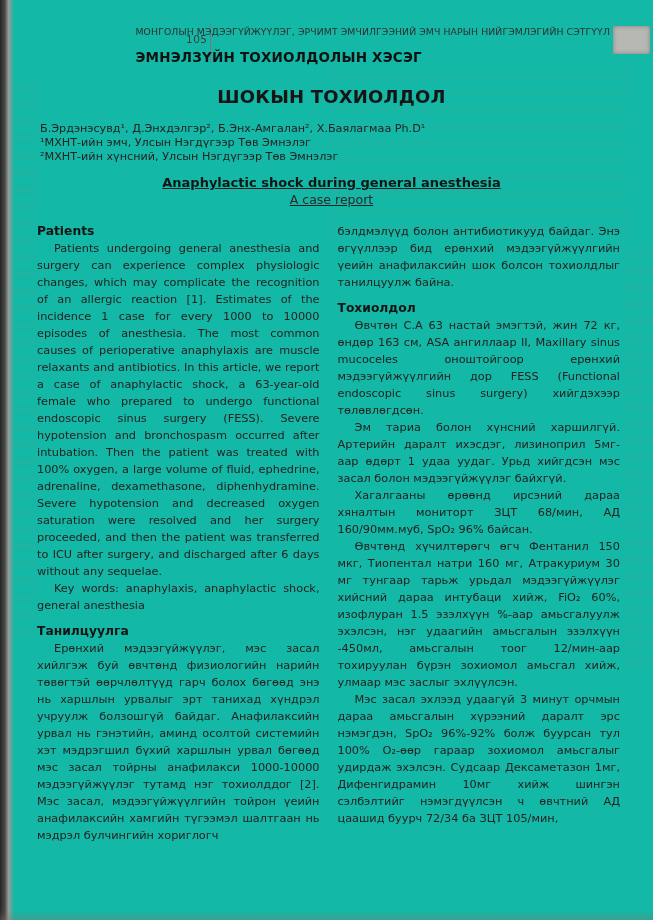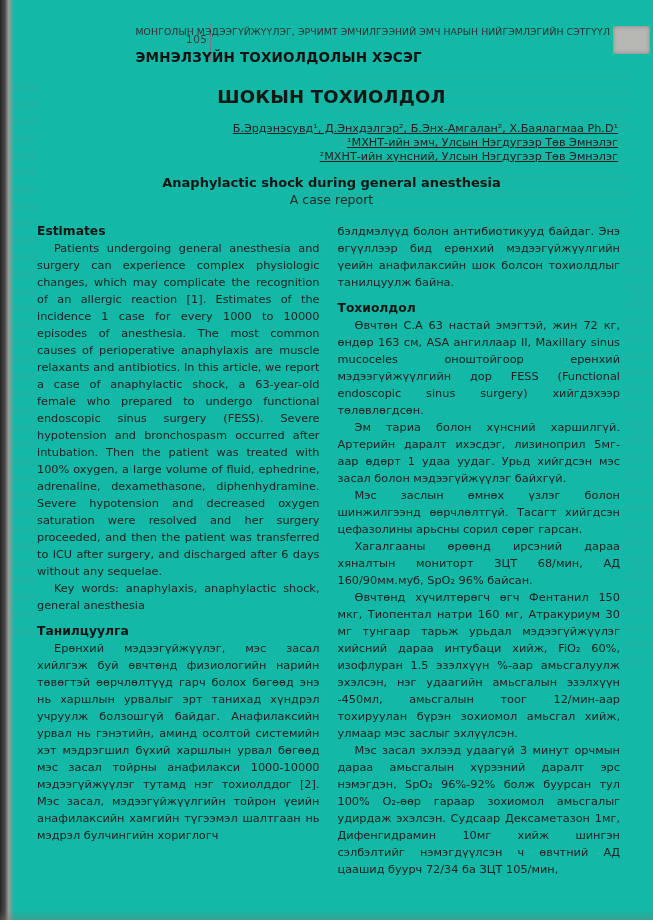--- a/index.html
+++ b/index.html
@@ -48,24 +48,24 @@
   .hdr-section { font-size: 13.5px; font-weight: bold; color: #111; margin-top: 12px; letter-spacing: 0.2px; }
   .hdr-box {
     position: absolute; right: 3px; top: 2px; width: 37px; height: 28px;
     background: #b7b7b4;
     box-shadow: inset 0 0 4px rgba(90,90,88,0.6);
   }
 
   
   .title { margin: 20px 30px 0 40px; text-align: center; }
   .t-line { display: block; font-size: 18px; font-weight: bold; line-height: 26px; color: #151515; letter-spacing: 0.2px; }
-  .authors-block { margin: 12px 35px 0 40px; text-align: right; text-decoration: underline; }
+  .authors-block { margin: 12px 35px 0 40px; text-align: left; }
   .authors { font-size: 11.2px; color: #222; }
   .affil { font-size: 11.2px; color: #222; margin-top: 1px; }
-  .en-title-block { margin: 12px 30px 0 40px; text-align: center; }
+  .en-title-block { margin: 12px 30px 0 40px; text-align: center; text-decoration: underline; }
   .en-title { font-size: 13px; font-weight: bold; color: #151515; }
   .en-subtitle { font-size: 12.5px; color: #2a2a2a; margin-top: 2px; }
 
   
   .columns { display: flex; gap: 18px; padding: 0 33px 0 37px; margin-top: 16px; }
   .col { flex: 1 1 0; min-width: 0; }
   .col h2 { font-size: 12.3px; font-weight: bold; margin: 0; line-height: 17px; color: #141414; }
   .col h2.mt { margin-top: 9px; }
   .col p {
     margin: 0; font-size: 11.3px; line-height: 17px;
@@ -107,33 +107,32 @@
     </div>
 
     <div class="en-title-block">
       <div class="en-title">Anaphylactic shock during general anesthesia</div>
       <div class="en-subtitle">A case report</div>
     </div>
 
     <div class="columns">
 
       <div class="col">
-        <h2>Estimates</h2>
+        <h2>Patients</h2>
         <p class="indent">Patients undergoing general anesthesia and surgery can experience complex physiologic changes, which may complicate the recognition of an allergic reaction [1]. Estimates of the incidence 1 case for every 1000 to 10000 episodes of anesthesia. The most common causes of perioperative anaphylaxis are muscle relaxants and antibiotics. In this article, we report a case of anaphylactic shock, a 63-year-old female who prepared to undergo functional endoscopic sinus surgery (FESS). Severe hypotension and bronchospasm occurred after intubation. Then the patient was treated with 100% oxygen, a large volume of fluid, ephedrine, adrenaline, dexamethasone, diphenhydramine. Severe hypotension and decreased oxygen saturation were resolved and her surgery proceeded, and then the patient was transferred to ICU after surgery, and discharged after 6 days without any sequelae.</p>
         <p class="indent">Key words: anaphylaxis, anaphylactic shock, general anesthesia</p>
         <h2 class="mt">Танилцуулга</h2>
         <p class="indent">Ерөнхий мэдээгүйжүүлэг, мэс засал хийлгэж буй өвчтөнд физиологийн нарийн төвөгтэй өөрчлөлтүүд гарч болох бөгөөд энэ нь харшлын урвалыг эрт танихад хүндрэл учруулж болзошгүй байдаг. Анафилаксийн урвал нь гэнэтийн, аминд осолтой системийн хэт мэдрэгшил бүхий харшлын урвал бөгөөд мэс засал тойрны анафилакси 1000-10000 мэдээгүйжүүлэг тутамд нэг тохиолддог [2]. Мэс засал, мэдээгүйжүүлгийн тойрон үеийн анафилаксийн хамгийн түгээмэл шалтгаан нь мэдрэл булчингийн хориглогч</p>
       </div>
 
       <div class="col">
         <p>бэлдмэлүүд болон антибиотикууд байдаг. Энэ өгүүллээр бид ерөнхий мэдээгүйжүүлгийн үеийн анафилаксийн шок болсон тохиолдлыг танилцуулж байна.</p>
         <h2 class="mt">Тохиолдол</h2>
         <p class="indent">Өвчтөн С.А 63 настай эмэгтэй, жин 72 кг, өндөр 163 см, ASA ангиллаар II, Maxillary sinus mucoceles оноштойгоор ерөнхий мэдээгүйжүүлгийн дор FESS (Functional endoscopic sinus surgery) хийгдэхээр төлөвлөгдсөн.</p>
         <p class="indent">Эм тариа болон хүнсний харшилгүй. Артерийн даралт ихэсдэг, лизиноприл 5мг-аар өдөрт 1 удаа уудаг. Урьд хийгдсэн мэс засал болон мэдээгүйжүүлэг байхгүй.</p>
-        <p class="indent">Мэс заслын өмнөх үзлэг болон шинжилгээнд өөрчлөлтгүй. Тасагт хийгдсэн цефазолины арьсны сорил сөрөг гарсан.</p>
         <p class="indent">Хагалгааны өрөөнд ирсэний дараа хяналтын мониторт ЗЦТ 68/мин, АД 160/90мм.муб, SpO₂ 96%  байсан.</p>
         <p class="indent">Өвчтөнд хүчилтөрөгч өгч Фентанил 150 мкг, Тиопентал натри 160 мг, Атракуриум 30 мг тунгаар тарьж урьдал мэдээгүйжүүлэг хийсний дараа интубаци хийж, FiO₂ 60%, изофлуран 1.5 эзэлхүүн %-аар амьсгалуулж эхэлсэн, нэг удаагийн амьсгалын эзэлхүүн -450мл, амьсгалын тоог 12/мин-аар тохируулан бүрэн зохиомол амьсгал хийж, улмаар мэс заслыг эхлүүлсэн.</p>
         <p class="indent">Мэс засал эхлээд удаагүй 3 минут орчмын дараа амьсгалын хүрээний даралт эрс нэмэгдэн, SpO₂ 96%-92% болж буурсан тул 100% O₂-өөр гараар зохиомол амьсгалыг удирдаж эхэлсэн. Судсаар Дексаметазон 1мг, Дифенгидрамин 10мг хийж шингэн сэлбэлтийг нэмэгдүүлсэн ч өвчтний АД цаашид буурч 72/34 ба ЗЦТ 105/мин,</p>
       </div>
 
     </div>
   </div>
 </div>
 
 </body></html>

